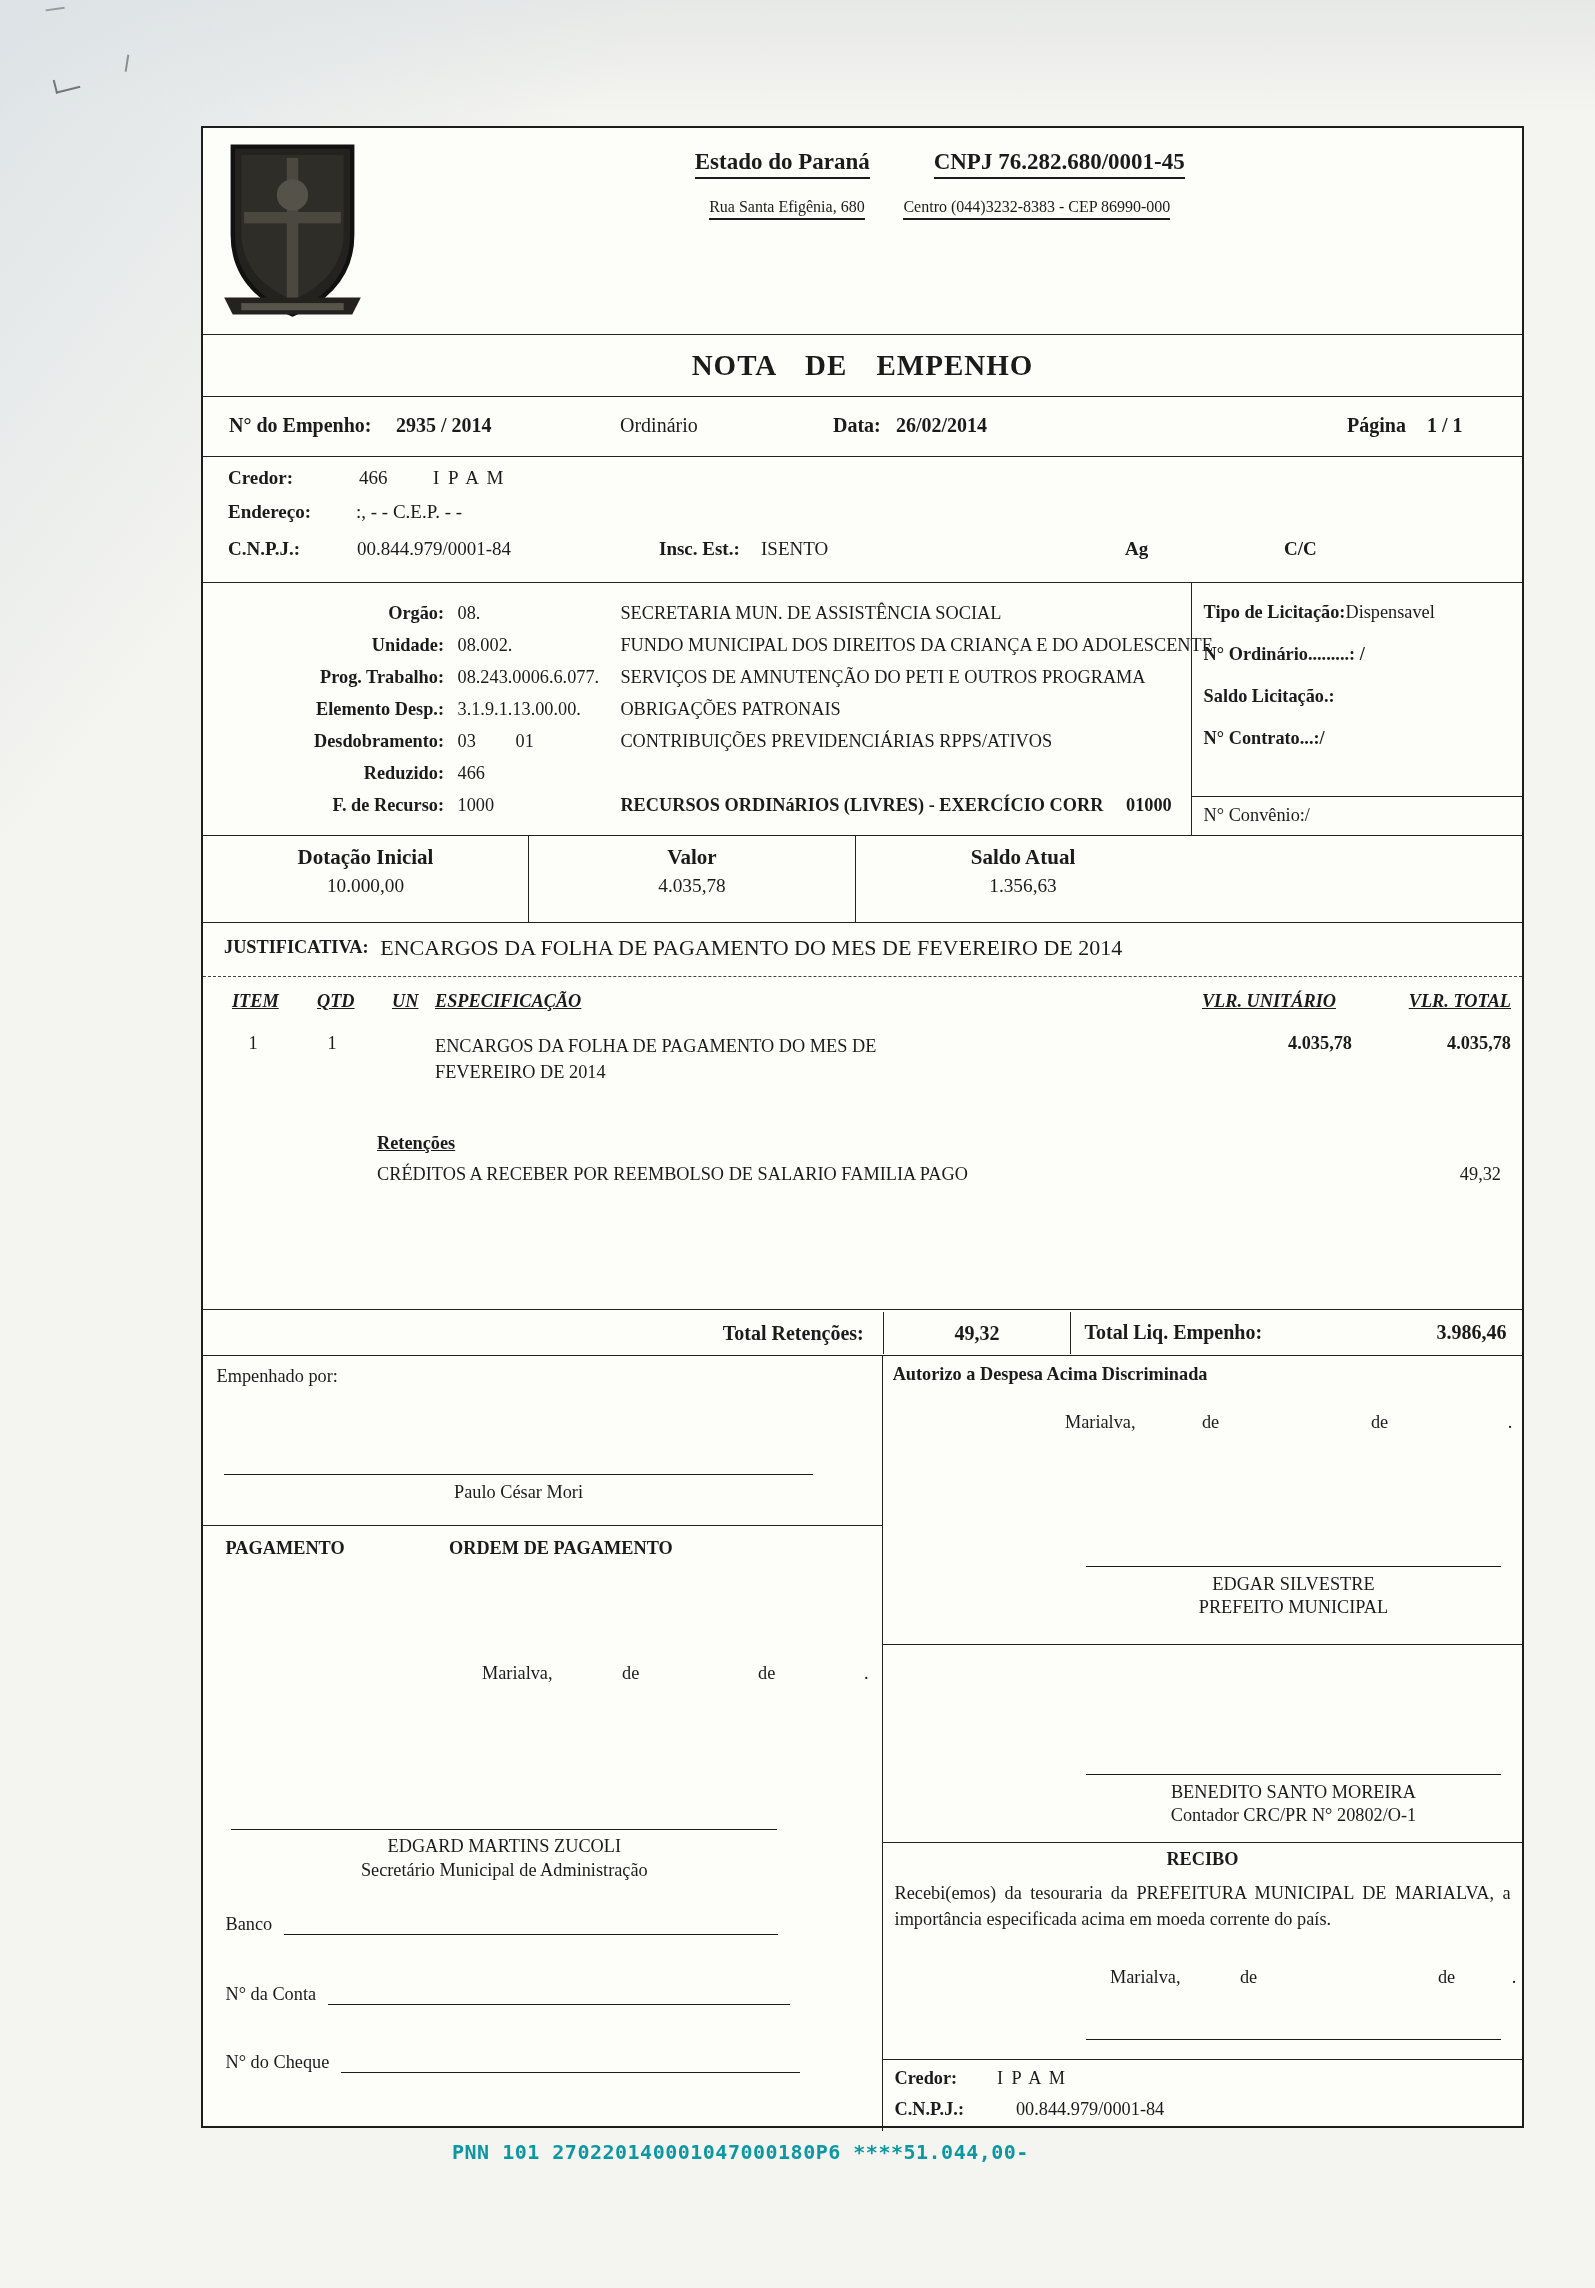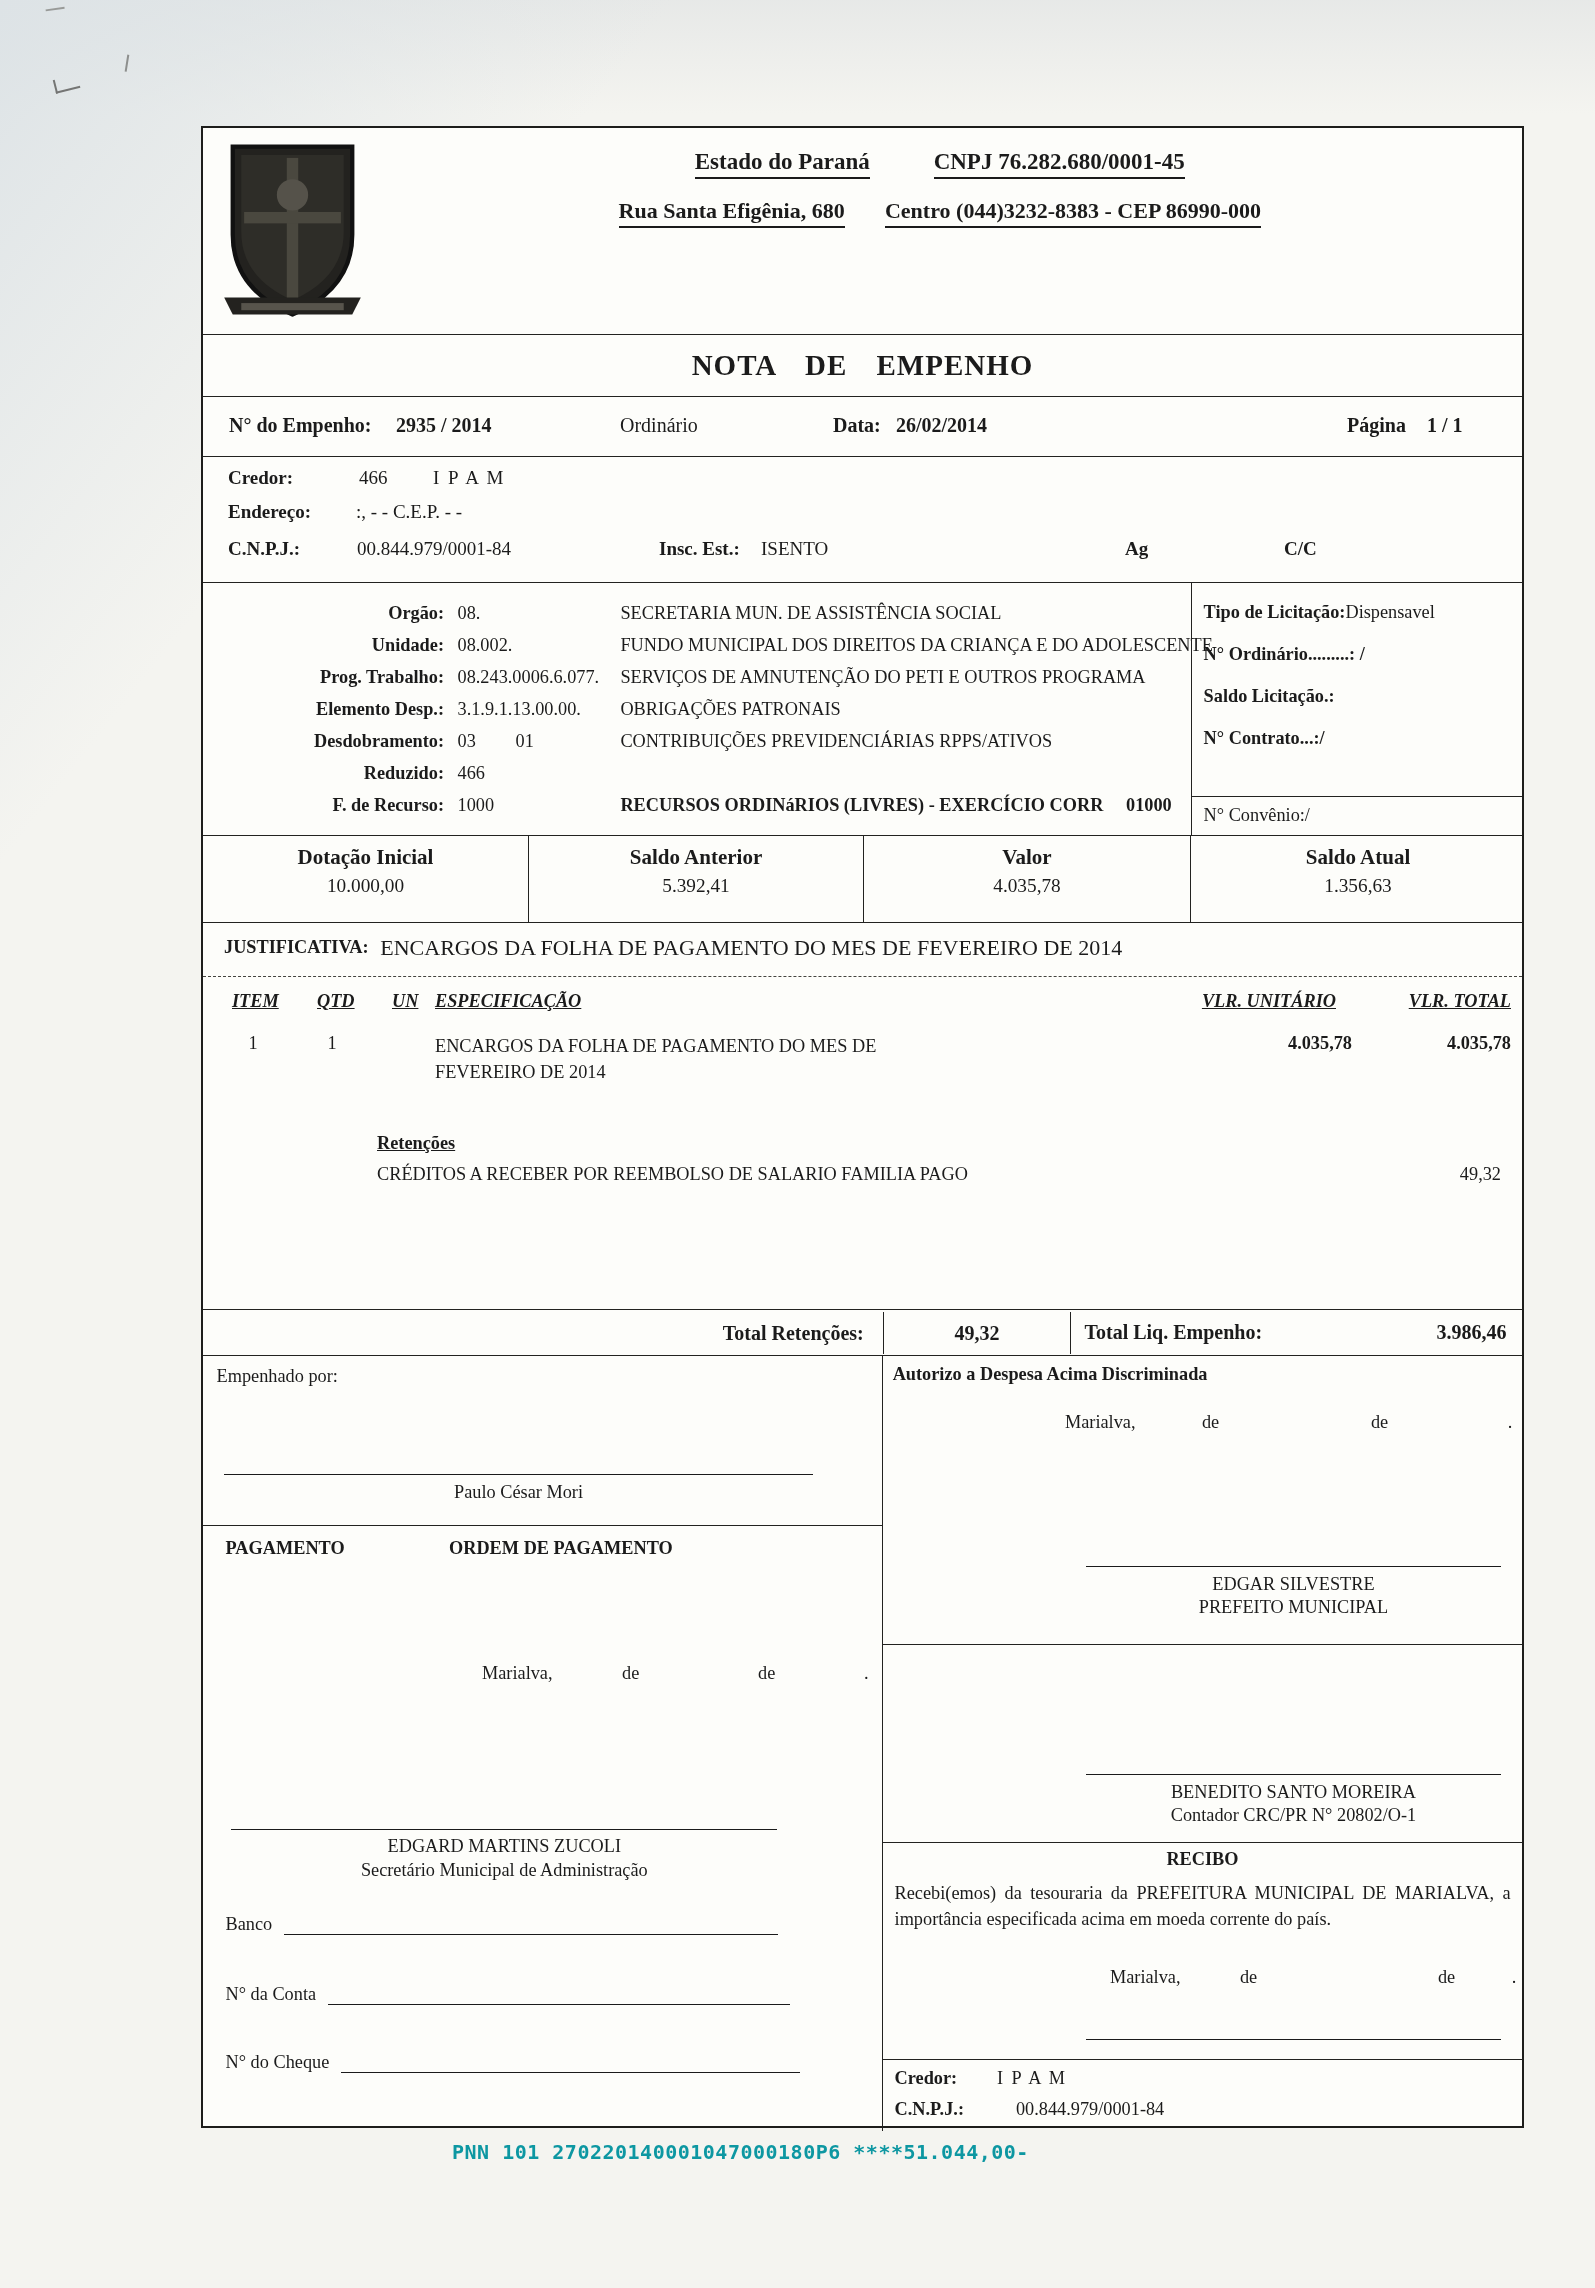--- a/index.html
+++ b/index.html
@@ -29,21 +29,21 @@
   .sec{ position:relative; border-bottom:1.9px solid #222220; }
 
   
   .sec-header{ height:207px; }
   .crest{ position:absolute; left:17.4px; top:9.7px; width:145px; height:185px; }
   .header-text{ position:absolute; left:169px; right:14.5px; top:0; text-align:center; }
   .h-title{ margin-top:25px; font-size:32px; font-weight:bold; letter-spacing:0.5px; }
   .h-title span, .h2 span, .h3 span{ display:inline-block; border-bottom:2.9px solid #1b1b1b; padding-bottom:1.9px; }
   .h2{ margin-top:21px; font-size:23px; font-weight:bold; }
   .h2 span{ margin:0 29px; }
-  .h3{ margin-top:19.3px; font-size:22px; font-weight:bold; }
+  .h3{ margin-top:19.3px; font-size:16px; font-weight:normal; }
   .h3 span{ margin:0 17.4px; }
 
   
   .sec-titlebar{ height:62px; text-align:center; font-size:29px; font-weight:bold;
     line-height:60px; word-spacing:21px; letter-spacing:1px; }
 
   
   .sec-empenho{ height:60px; font-size:20px; }
   .sec-empenho span{ position:absolute; top:17.4px; white-space:nowrap; }
   .e-label{ left:26px; font-weight:bold; }
@@ -243,24 +243,20 @@
       <div class="li-row">Saldo Licitação.:</div>
       <div class="li-row">N° Contrato...:/</div>
       <div class="li-convenio">N° Convênio:/</div>
     </div>
   </div>
 
   <div class="sec sec-saldos">
     <div class="sal-cell sal-c1">
       <div class="sal-h">Dotação Inicial</div>
       <div class="sal-v">10.000,00</div>
-    </div>
-    <div class="sal-cell sal-c2">
-      <div class="sal-h">Saldo Anterior</div>
-      <div class="sal-v">5.392,41</div>
     </div>
     <div class="sal-cell sal-c3">
       <div class="sal-h">Valor</div>
       <div class="sal-v">4.035,78</div>
     </div>
     <div class="sal-cell sal-c4">
       <div class="sal-h">Saldo Atual</div>
       <div class="sal-v">1.356,63</div>
     </div>
   </div>

